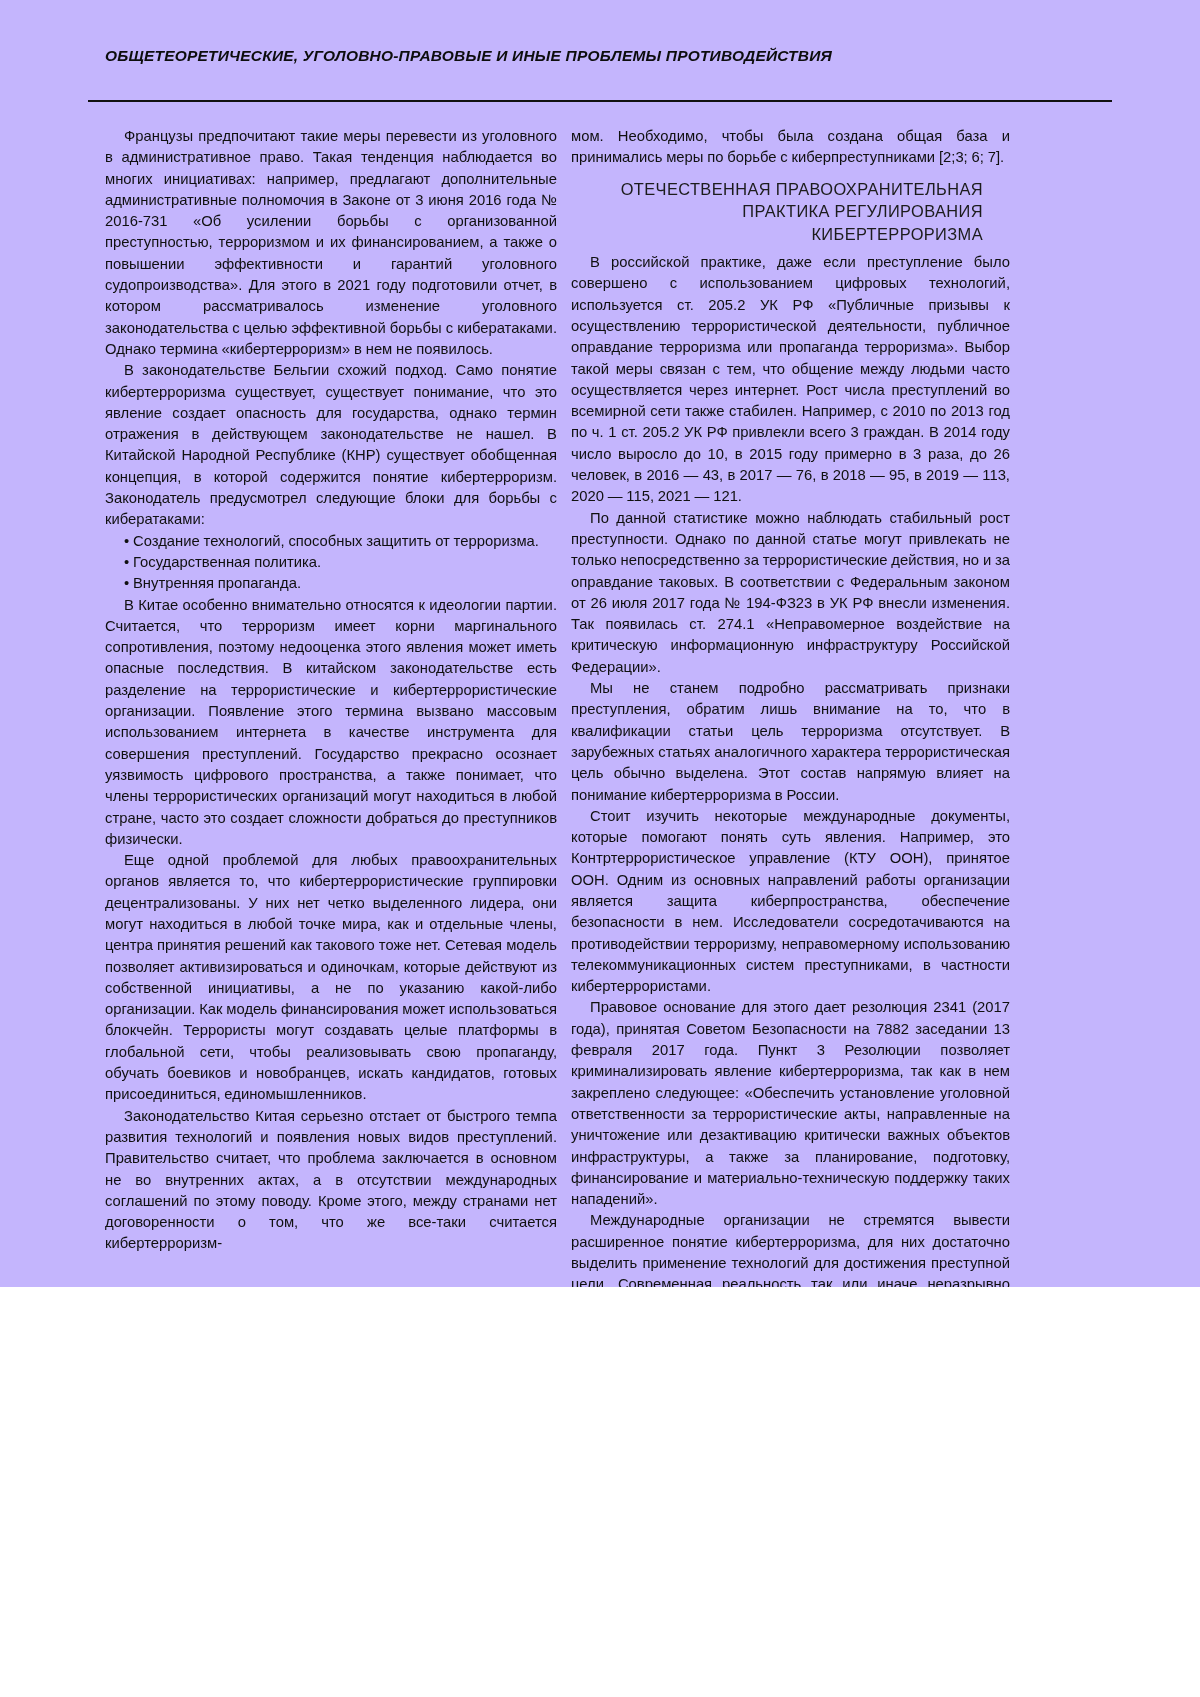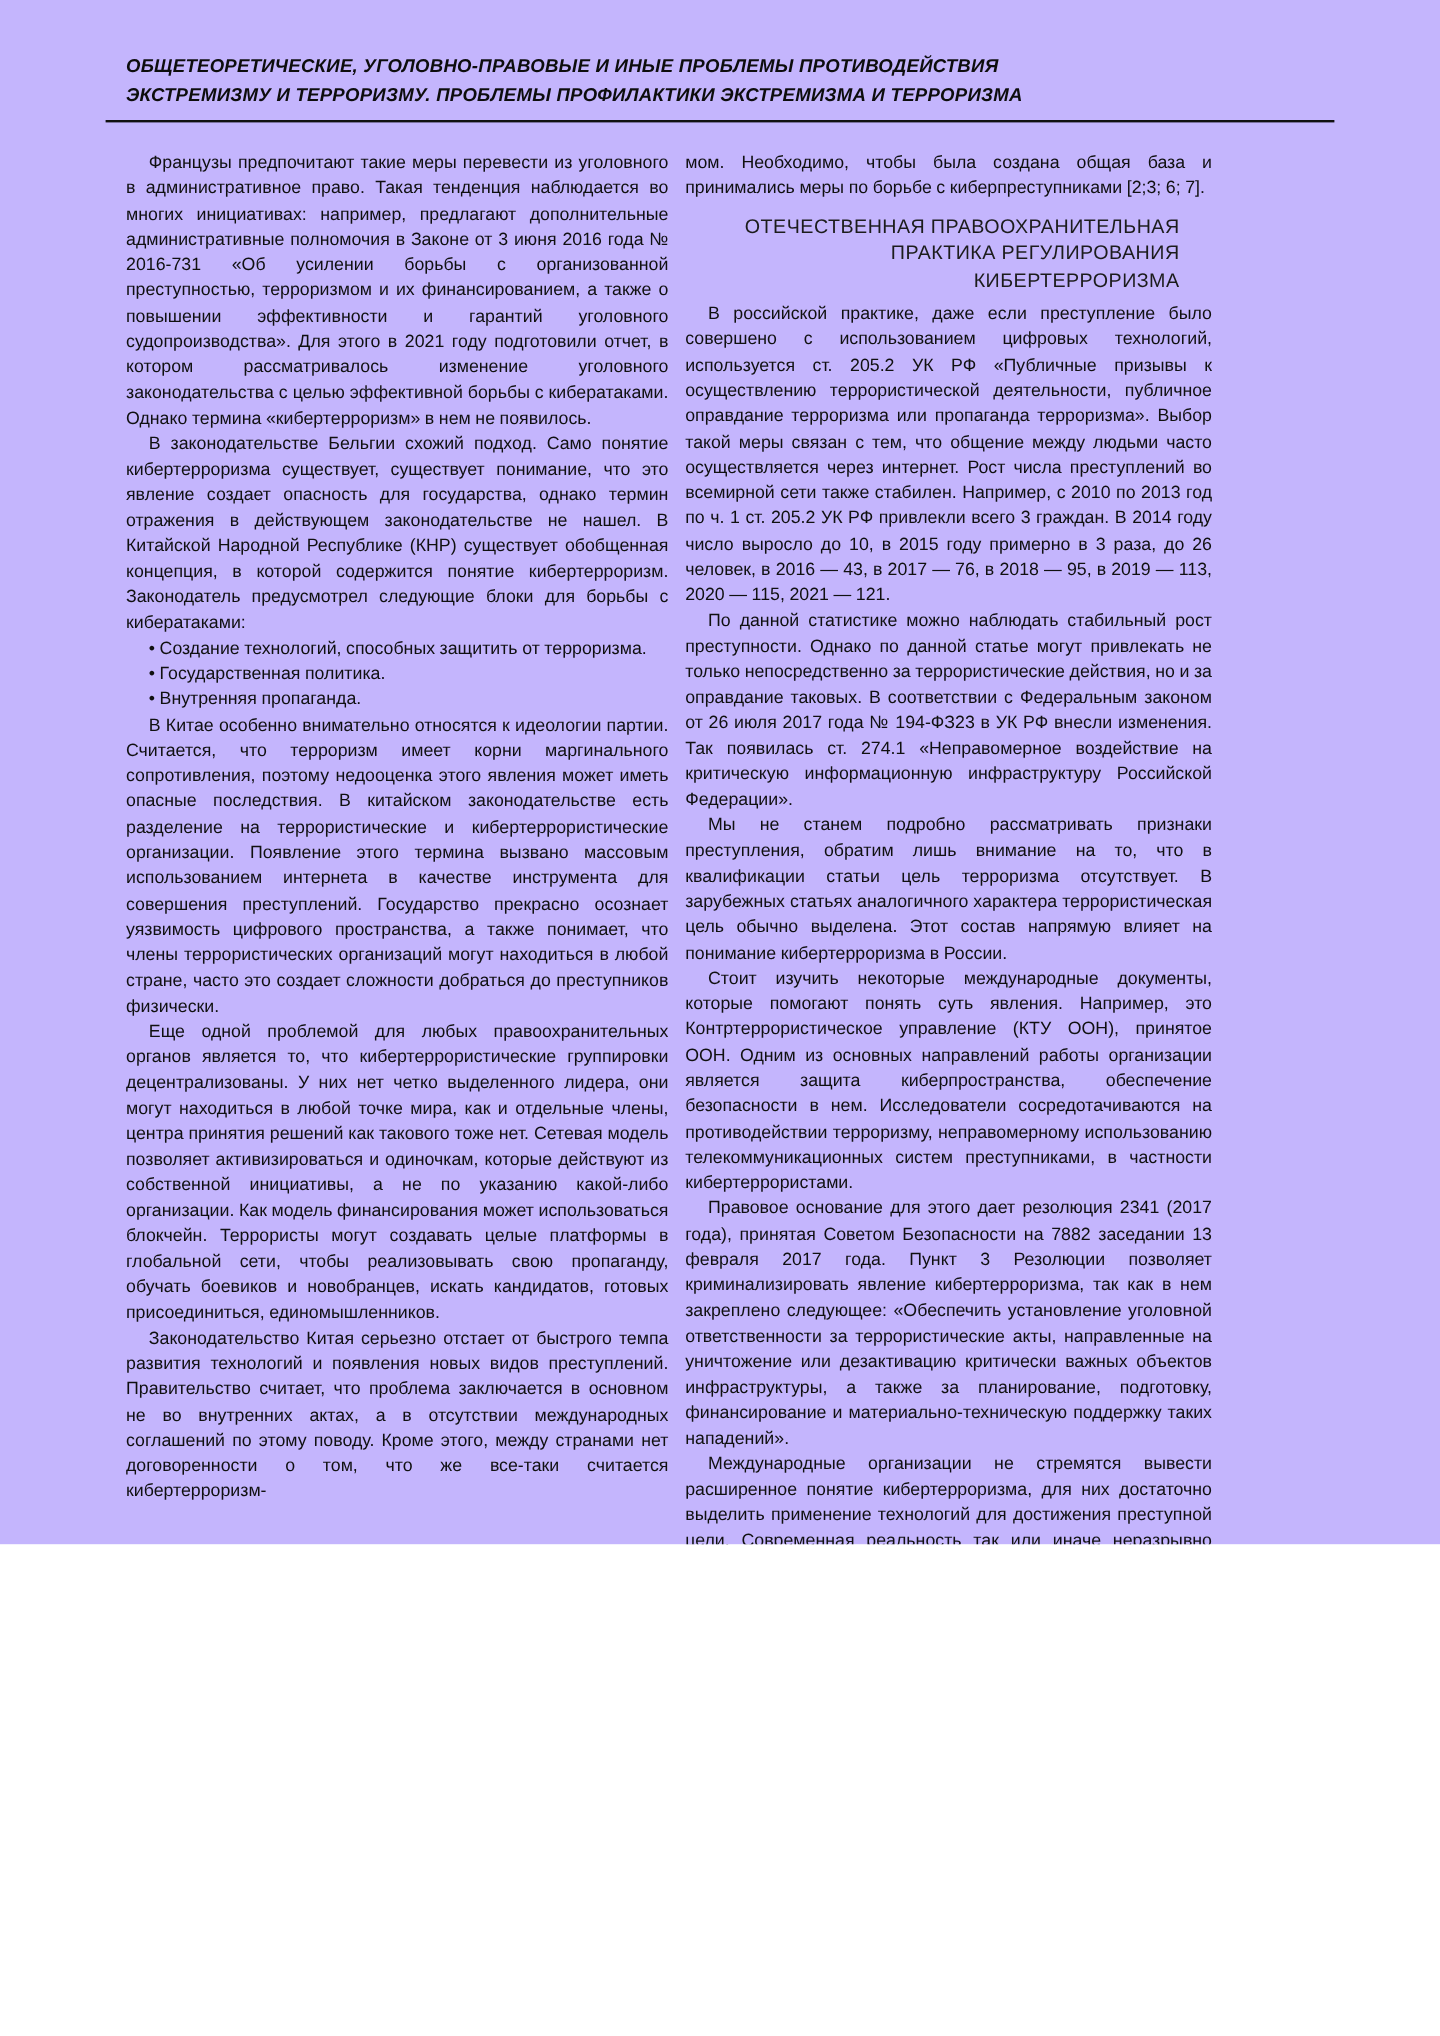--- a/index.html
+++ b/index.html
@@ -101,21 +101,20 @@
   .foot-center { font-style: italic; }
   .foot-right { text-align: center; font-style: italic; }
 </style>
 </head>
 <body>
 
 <div class="page">
 
   <div class="running-head">
     <div>ОБЩЕТЕОРЕТИЧЕСКИЕ, УГОЛОВНО-ПРАВОВЫЕ И ИНЫЕ ПРОБЛЕМЫ ПРОТИВОДЕЙСТВИЯ</div>
-    <div>ЭКСТРЕМИЗМУ И ТЕРРОРИЗМУ. ПРОБЛЕМЫ ПРОФИЛАКТИКИ ЭКСТРЕМИЗМА И ТЕРРОРИЗМА</div>
   </div>
   <div class="head-rule"></div>
 
   <div class="columns">
     <section class="col left" lang="ru">
         <p class="para body indent">Французы предпочитают такие меры перевести из уголовного в административное право. Такая тенденция наблюдается во многих инициативах: например, предлагают дополнительные административные полномочия в Законе от 3 июня 2016 года № 2016-731 «Об усилении борьбы с организованной преступностью, терроризмом и их финансированием, а также о повышении эффективности и гарантий уголовного судопроизводства». Для этого в 2021 году подготовили отчет, в котором рассматривалось изменение уголовного законодательства с целью эффективной борьбы с кибератаками. Однако термина «кибертерроризм» в нем не появилось.</p>
         <p class="para body indent">В законодательстве Бельгии схожий подход. Само понятие кибертерроризма существует, существует понимание, что это явление создает опасность для государства, однако термин отражения в действующем законодательстве не нашел. В Китайской Народной Республике (КНР) существует обобщенная концепция, в которой содержится понятие кибертерроризм. Законодатель предусмотрел следующие блоки для борьбы с кибератаками:</p>
         <p class="para bullet indent">• Создание технологий, способных защитить от терроризма.</p>
         <p class="para bullet indent">• Государственная политика.</p>
         <p class="para bullet indent">• Внутренняя пропаганда.</p>

